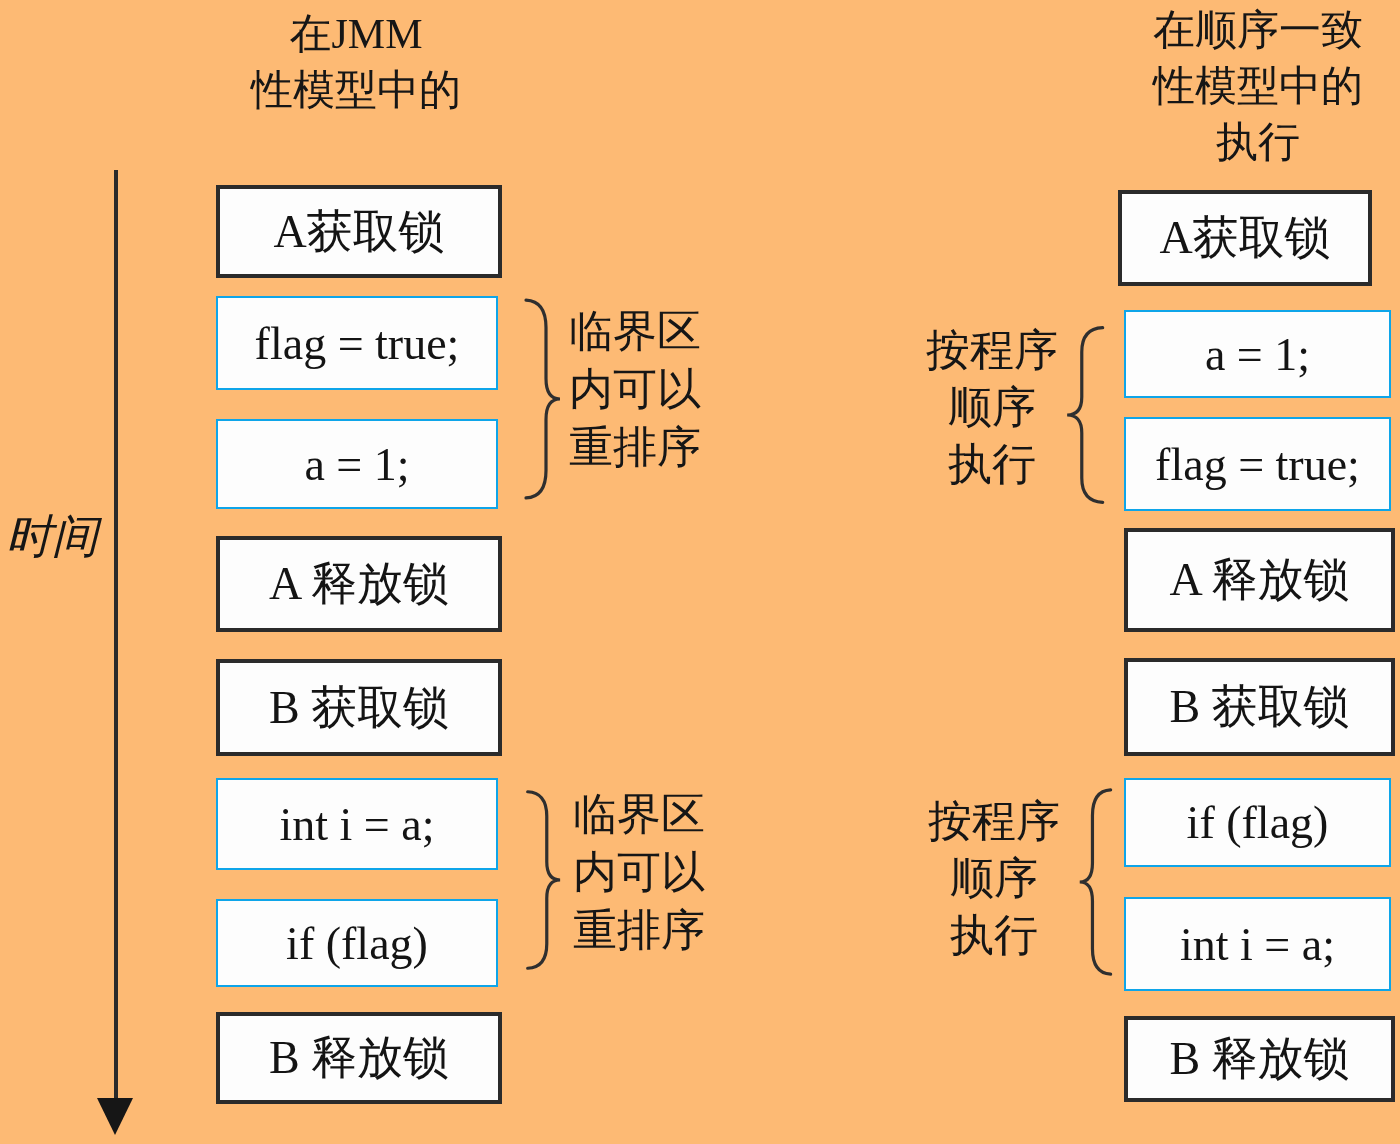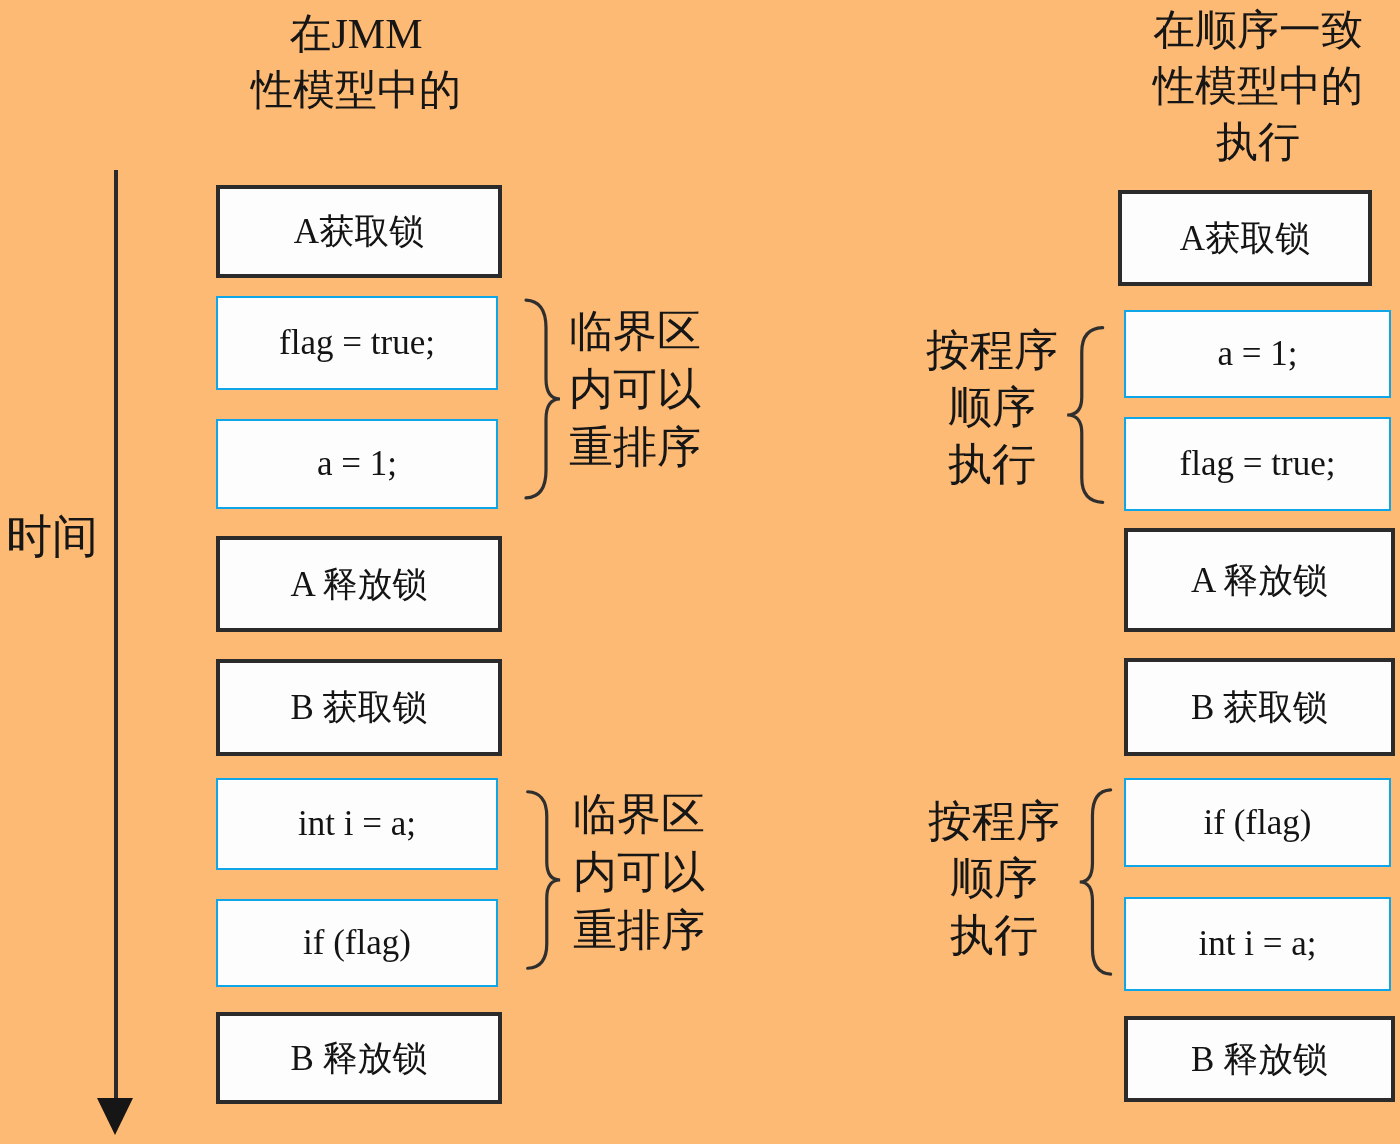--- a/index.html
+++ b/index.html
@@ -23,20 +23,21 @@
   }
   .hdr-left  { left: 181px; top: 6px;  width: 350px; }
   .hdr-right { left: 1073px; top: 2px; width: 370px; }
 
   
   .time-label {
     position: absolute;
     left: 6px; top: 506px;
     font-size: 46px;
     color: #161616;
+    font-style: italic;
   }
   .time-line {
     position: absolute;
     left: 114px; top: 170px;
     width: 4px; height: 930px;
     background: #2a2a2a;
   }
   .time-arrowhead {
     position: absolute;
     left: 97px; top: 1098px;
@@ -46,21 +47,21 @@
     border-top: 37px solid #161616;
   }
 
   
   .box {
     position: absolute;
     display: flex;
     align-items: center;
     justify-content: center;
     background: #fdfdfd;
-    font-size: 35px;
+    font-size: 46px;
     color: #141414;
     white-space: nowrap;
   }
   .strong { border: 4px solid #2b2b2b; }
   .light  { border: 2px solid #0ea5e9; }
 
   .lbx { left: 216px; width: 278px; }
   .lb1 { top: 185px;  height: 85px; }
   .lb2 { top: 296px;  height: 90px; }
   .lb3 { top: 419px;  height: 86px; }

